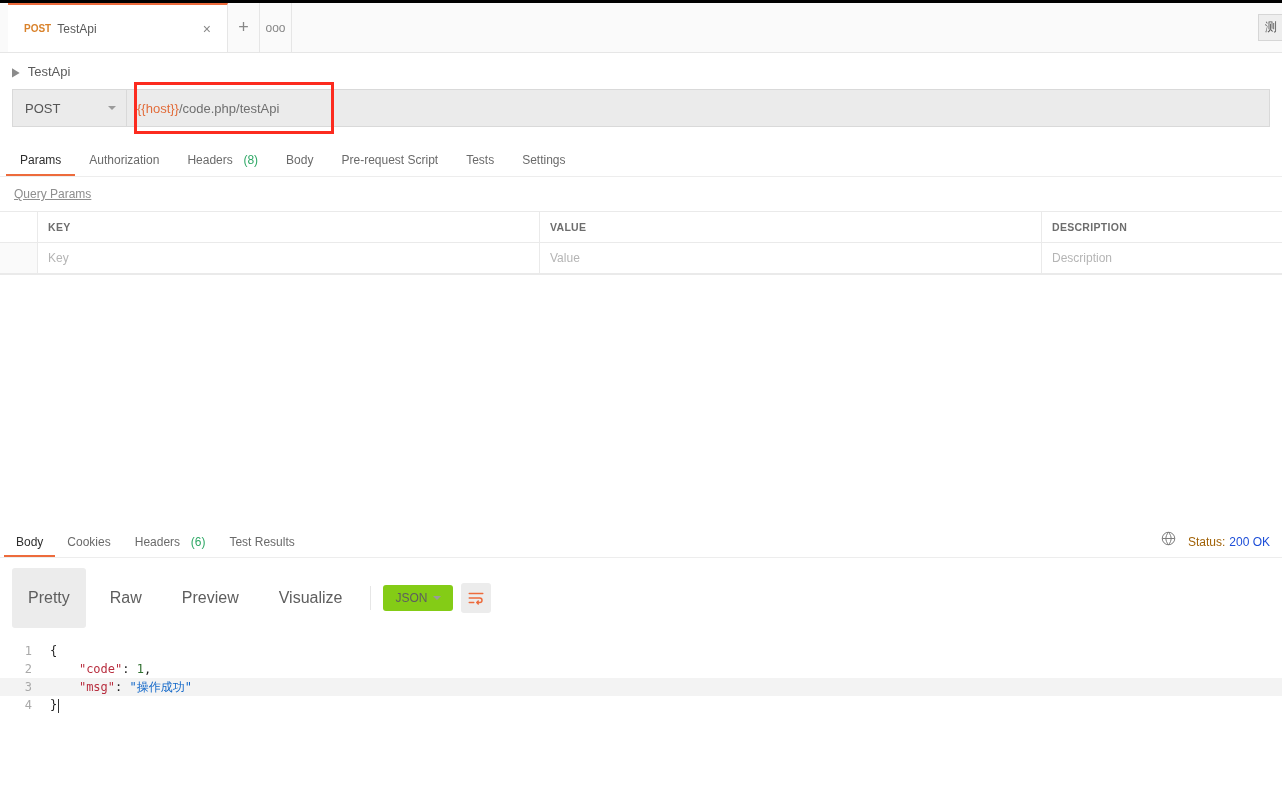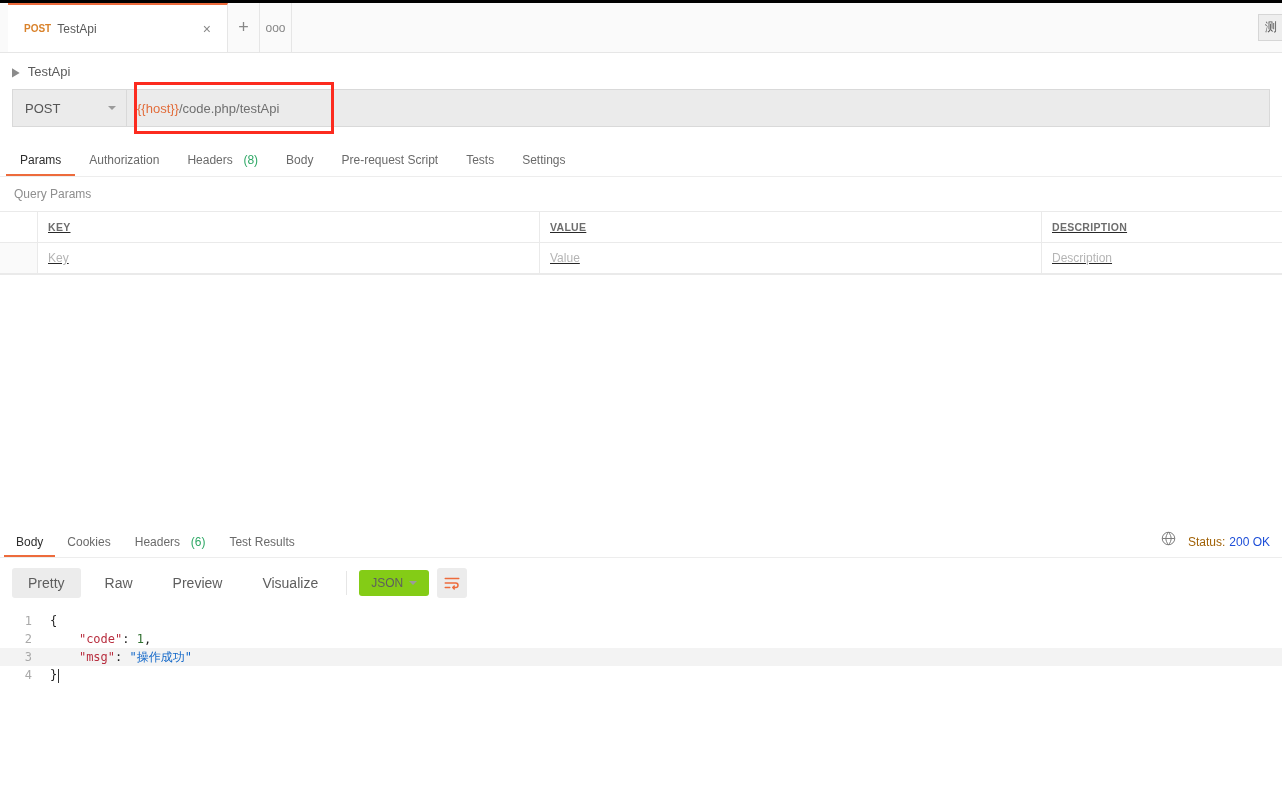--- a/index.html
+++ b/index.html
@@ -33,25 +33,25 @@
 .url-var { color:#e26d3b; font-size:13px; }
 .url-rest { color:#707070; font-size:13px; }
 
 
 .subtabs { height: 34px; border-bottom:1px solid #ededed; display:flex; padding:0 6px; align-items:flex-start; }
 .subtab { padding:10px 14px 9px 14px; color:#6a6a6a; font-size:12px; cursor:pointer; }
 .subtab.active { color:#2e2e2e; border-bottom:2px solid #ed6b3c; padding-bottom:7px; }
 .count-green { color:#2fa866; }
 
 
-.qphead { color:#8e8e8e; font-size:12px; padding:10px 14px; }
+.qphead { color:#8e8e8e; font-size:12px; padding:10px 14px;text-decoration:underline; }
 
 
 .ptable { border-top:1px solid #eaeaea; border-bottom:1px solid #eaeaea; }
-.prow { display:flex; height:31px;text-decoration:underline; }
+.prow { display:flex; height:31px; }
 .prow .lead { width:38px; border-right:1px solid #eaeaea; border-bottom:1px solid #eaeaea; background:#fafafa;}
 .prow.hdr .lead { background:#fff; }
 .pcell { padding:0 10px; display:flex; align-items:center; border-bottom:1px solid #eaeaea; border-right:1px solid #eaeaea; color:#6d6d6d; }
 .pcell.key { width:502px; }
 .pcell.val { width:502px; }
 .pcell.desc { flex:1; border-right:none; }
 .prow.hdr .pcell { font-size:10.5px; color:#6d6d6d; letter-spacing:.3px; font-weight:600; }
 .pcell input { border:none; outline:none; width:100%; font-size:12px; color:#666; background:transparent; }
 .pcell input::placeholder { color:#b5b5b5; }
 
@@ -62,21 +62,21 @@
 .resptabs { height:35px; border-bottom:1px solid #ededed; display:flex; align-items:flex-end; padding:0 4px; }
 .resptab { padding:10px 12px 8px 12px; color:#6a6a6a; font-size:12px; cursor:pointer; }
 .resptab.active { color:#2e2e2e; border-bottom:2px solid #ed6b3c; padding-bottom:6px; }
 .resptabs .spacer { flex:1; }
 .globe { color:#7c7c7c; font-size:14px; margin-right:12px; cursor:pointer; padding-bottom:8px;}
 .status-lbl { color:#a16207; padding-bottom:8px; margin-right:4px;}
 .status-val { color:#1d4ed8; padding-bottom:8px; margin-right:8px;}
 
 
 .resprow { display:flex; align-items:center; padding:10px 12px; gap:8px; }
-.rbtn { padding:7px 16px; color:#5e5e5e; font-size:14px; border-radius:3px; cursor:pointer; }
+.rbtn { padding:21px 16px; color:#5e5e5e; font-size:16px; border-radius:3px; cursor:pointer; }
 .rbtn.active { background:#ececec; }
 .divider { width:1px; height:24px; background:#e6e6e6; margin:0 4px; }
 .jsonsel { background:#84cc16; padding:6px 12px; display:flex; align-items:center; gap:6px; border-radius:3px; color:#5e5e5e; font-size:12px; cursor:pointer;}
 .jsonsel::after { content:""; border:4px solid transparent; border-top-color:#9b9b9b; margin-top:4px;}
 .wrapicon { width:30px; height:30px; background:#ececec; border-radius:3px; display:flex; align-items:center; justify-content:center; cursor:pointer; }
 .wrapicon svg { stroke:#ed6b3c; }
 
 
 .code { font-family: Menlo, Consolas, monospace; font-size:12px; padding:4px 0; }
 .cline { display:flex; height:18px; line-height:18px; }

